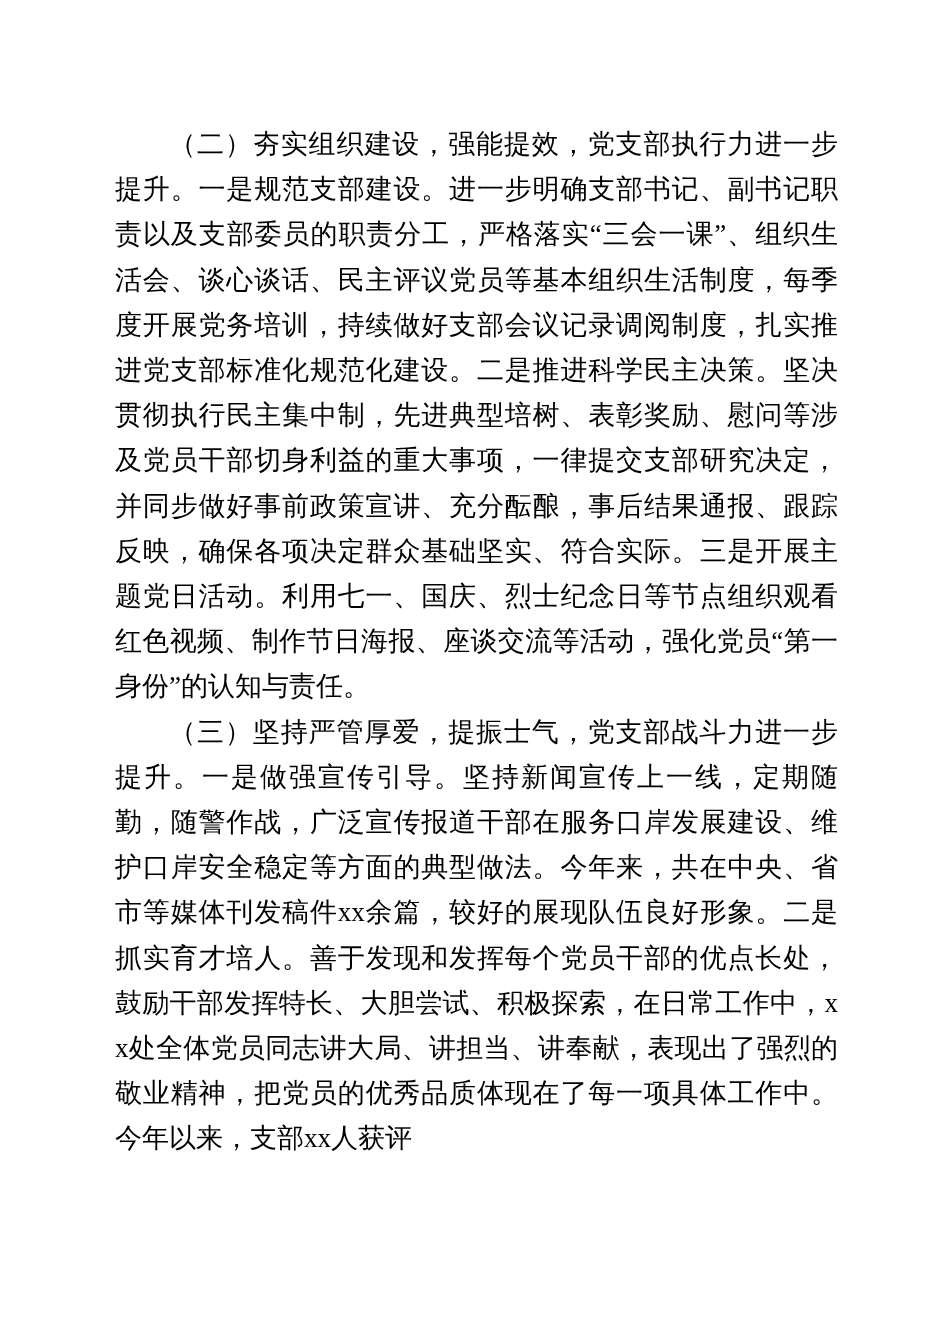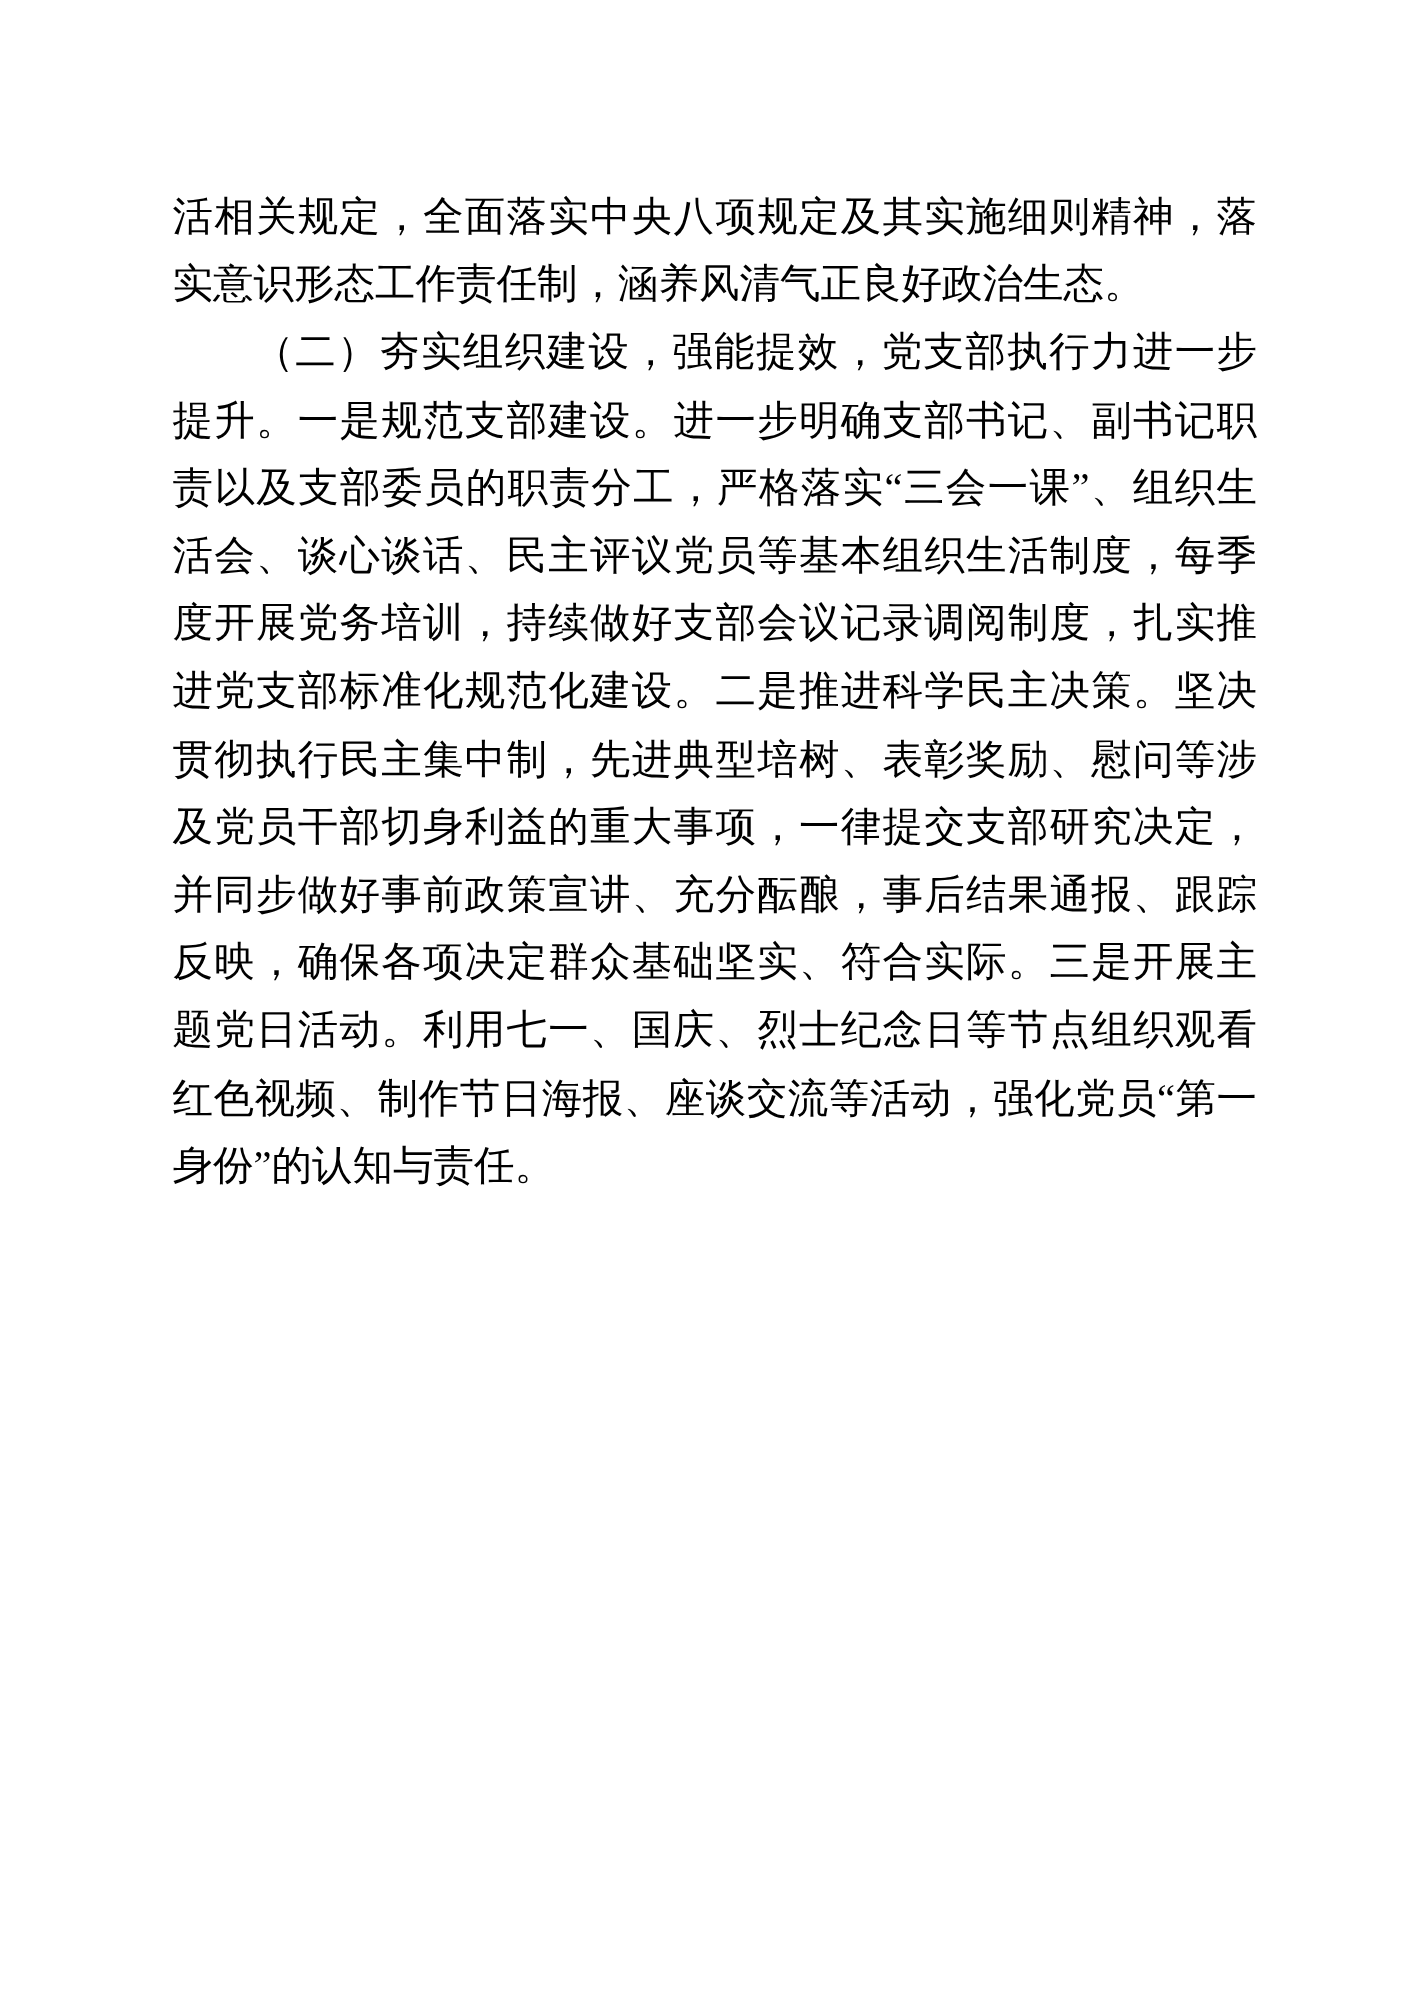--- a/index.html
+++ b/index.html
@@ -29,15 +29,15 @@
     letter-spacing: 0px;
   }
   .para.indent {
     text-indent: 2em;
   }
 </style>
 </head>
 <body>
 
 <div class="page">
-  <p class="para no-indent">活相关规定，全面落实中央八项规定及其实施细则精神，落实意识形态工作责任制，涵养风清气正良好政治生态。</p>
   <p class="para indent">（二）夯实组织建设，强能提效，党支部执行力进一步提升。一是规范支部建设。进一步明确支部书记、副书记职责以及支部委员的职责分工，严格落实“三会一课”、组织生活会、谈心谈话、民主评议党员等基本组织生活制度，每季度开展党务培训，持续做好支部会议记录调阅制度，扎实推进党支部标准化规范化建设。二是推进科学民主决策。坚决贯彻执行民主集中制，先进典型培树、表彰奖励、慰问等涉及党员干部切身利益的重大事项，一律提交支部研究决定，并同步做好事前政策宣讲、充分酝酿，事后结果通报、跟踪反映，确保各项决定群众基础坚实、符合实际。三是开展主题党日活动。利用七一、国庆、烈士纪念日等节点组织观看红色视频、制作节日海报、座谈交流等活动，强化党员“第一身份”的认知与责任。</p>
+  <p class="para indent">（三）坚持严管厚爱，提振士气，党支部战斗力进一步提升。一是做强宣传引导。坚持新闻宣传上一线，定期随勤，随警作战，广泛宣传报道干部在服务口岸发展建设、维护口岸安全稳定等方面的典型做法。今年来，共在中央、省市等媒体刊发稿件xx余篇，较好的展现队伍良好形象。二是抓实育才培人。善于发现和发挥每个党员干部的优点长处，鼓励干部发挥特长、大胆尝试、积极探索，在日常工作中，xx处全体党员同志讲大局、讲担当、讲奉献，表现出了强烈的敬业精神，把党员的优秀品质体现在了每一项具体工作中。今年以来，支部xx人获评</p>
 </div>
 
 </body></html>

